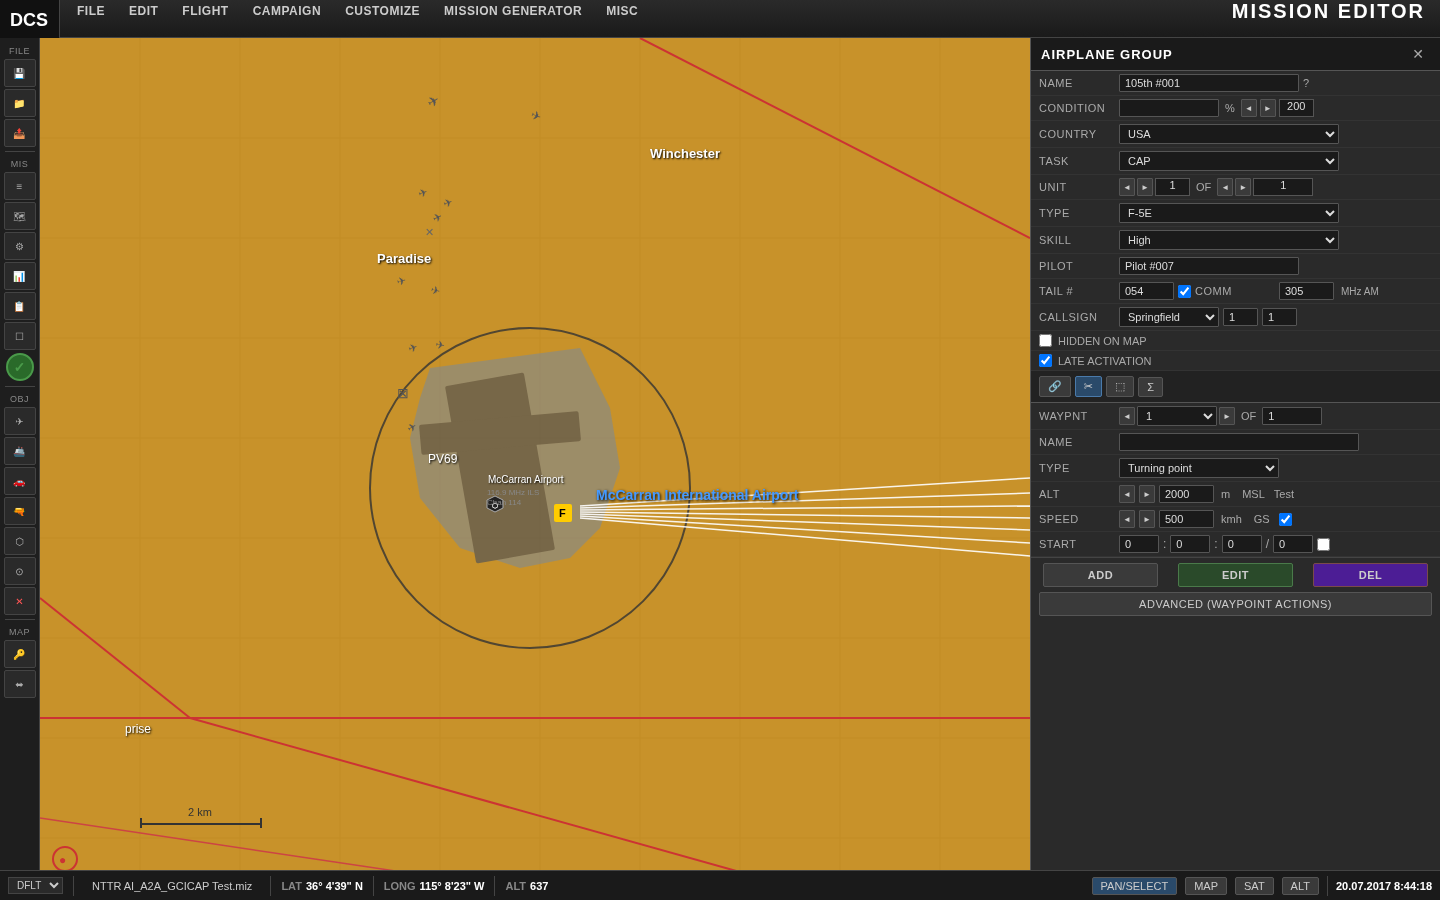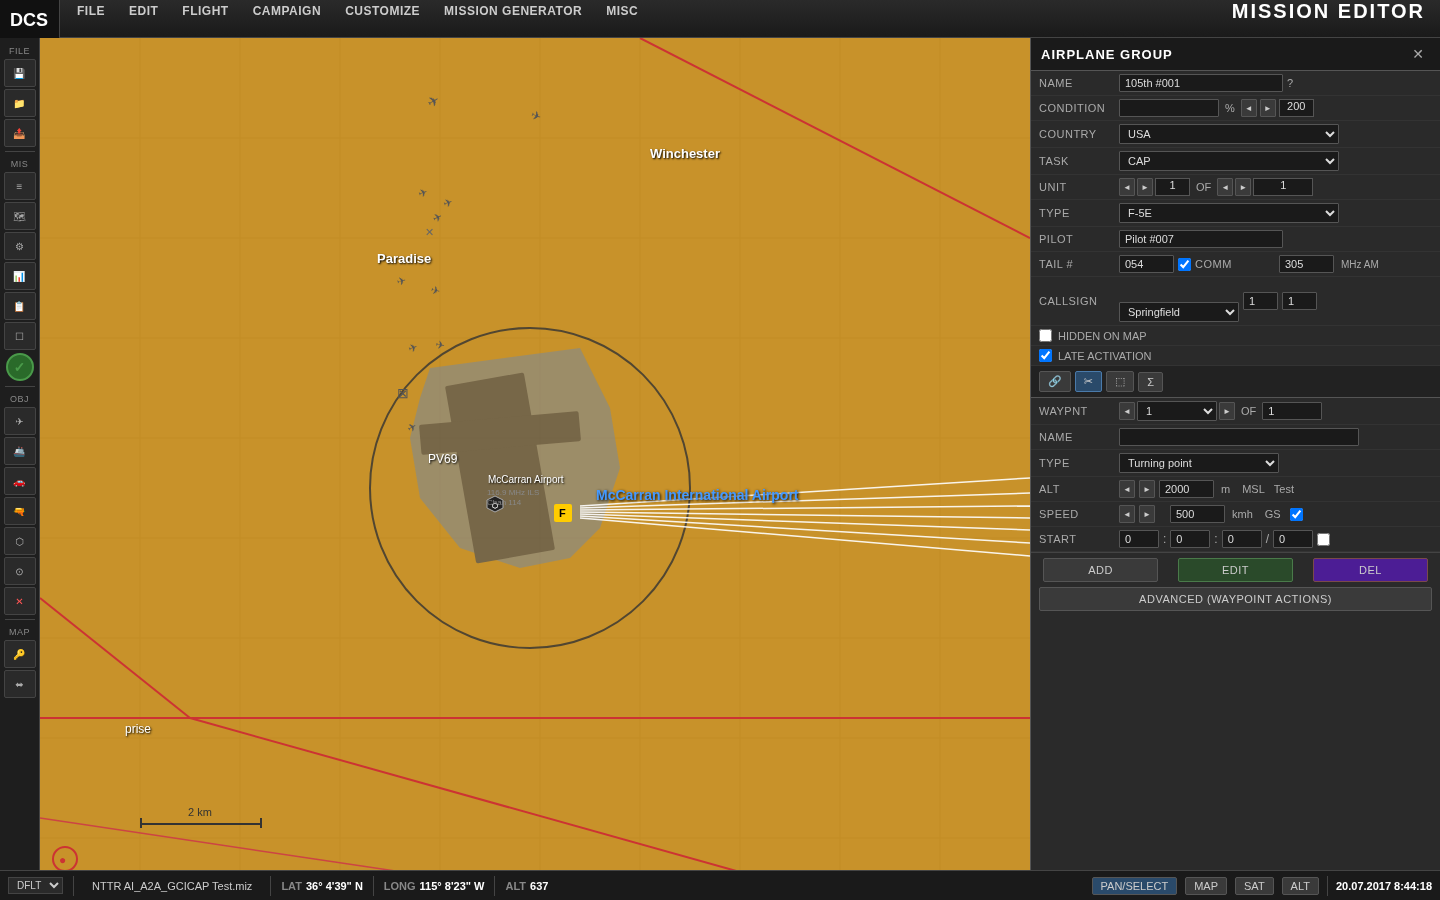--- a/index.html
+++ b/index.html
@@ -76,21 +76,21 @@
       border-bottom: 1px solid #333;
     }
     .panel-label {
       color: #aaa; font-size: 11px; text-transform: uppercase; width: 80px; flex-shrink: 0;
       letter-spacing: 0.5px;
     }
     .panel-input {
       background: #1a1a1a; border: 1px solid #555; color: #ddd;
       padding: 2px 5px; font-size: 11px; border-radius: 1px;
     }
-    .panel-input-wide { width: 164px; }
+    .panel-input-wide { width: 180px; }
     .panel-input-xs { width: 40px; }
 
     .panel-select {
       background: #1a1a1a; border: 1px solid #555; color: #ddd;
       padding: 2px 4px; font-size: 11px; border-radius: 1px;
     }
     .panel-select-wide { width: 220px; }
 
     .stepper-group { display: flex; align-items: center; gap: 2px; }
     .stepper-btn {
@@ -109,21 +109,21 @@
       background: #222; gap: 4px;
     }
     .wp-btn {
       background: #3a3a3a; border: 1px solid #555; color: #ccc;
       padding: 3px 8px; font-size: 11px; cursor: pointer; border-radius: 2px;
     }
     .wp-btn.active { background: #2a4a6a; border-color: #4a7aaa; }
 
     
     #action-buttons {
-      display: flex; padding: 5px 12px; gap: 20px; border-top: 1px solid #444;
+      display: flex; padding: 5px 12px; gap: 20px; border-top: 1px solid #444; font-weight: bold;
     }
     .action-btn {
       flex: 1; background: #3a3a3a; border: 1px solid #555; color: #ccc;
       padding: 5px; font-size: 11px; cursor: pointer; text-align: center;
       text-transform: uppercase; letter-spacing: 0.5px; border-radius: 2px;
     }
     .action-btn.edit { background: #2a4a2a; border-color: #4a7a4a; }
     .action-btn.del { background: #4c1d95; border-color: #7a4a4a; }
 
     #advanced-btn {
@@ -377,41 +377,47 @@
     </div>
   </div>
 
   <div class="panel-row">
     <span class="panel-label">TYPE</span>
     <select class="panel-select panel-select-wide">
       <option>F-5E</option>
     </select>
   </div>
 
+  <div class="panel-row">
+    <span class="panel-label">SKILL</span>
+    <select class="panel-select panel-select-wide">
+      <option>High</option>
+    </select>
+  </div>
 
   <div class="panel-row">
     <span class="panel-label">PILOT</span>
     <input type="text" class="panel-input panel-input-wide" value="Pilot #007" style="">
   </div>
 
   <div class="panel-row">
     <span class="panel-label">TAIL #</span>
     <div class="tail-row">
       <input type="text" class="panel-input" style="width: 55px;" value="054">
       <input type="checkbox" checked="" style="">
       <span class="panel-label">COMM</span>
       <input type="text" class="panel-input" style="width: 55px;" value="305">
       <span style="color:#aaa; font-size:10px; padding-left:3px;">MHz AM</span>
     </div>
   </div>
 
   <div class="panel-row">
     <span class="panel-label">CALLSIGN</span>
     <div class="callsign-row">
-      <select class="panel-select" style="width:120px;margin-top:22px;">
+      <select class="panel-select" style="width:100px;">
         <option>Springfield</option>
       </select>
       <input type="text" class="panel-input" style="width: 35px;" value="1">
       <input type="text" class="panel-input" style="width: 35px;" value="1">
     </div>
   </div>
 
   <div class="checkbox-row">
     <input type="checkbox" style="">
     <span class="checkbox-label">HIDDEN ON MAP</span>
@@ -464,21 +470,21 @@
       <span style="color:#aaa; font-size:11px; padding:0 5px;">MSL</span>
       <span style="color:#aaa; font-size:11px;">Test</span>
     </div>
   </div>
 
   <div class="panel-row">
     <span class="panel-label">SPEED</span>
     <div class="alt-group">
       <div class="stepper-btn">◄</div>
       <div class="stepper-btn">►</div>
-      <input type="text" class="panel-input" style="width: 55px; margin-left: 11px;" value="500">
+      <input type="text" class="panel-input" style="width: 55px;" value="500">
       <span style="color:#aaa; font-size:11px; padding:0 3px;">kmh</span>
       <span style="color:#aaa; font-size:11px; padding:0 5px;">GS</span>
       <input type="checkbox" checked="" style="">
     </div>
   </div>
 
   <div class="panel-row">
     <span class="panel-label">START</span>
     <div class="alt-group">
       <input type="text" class="panel-input panel-input-xs" value="0" style="">

